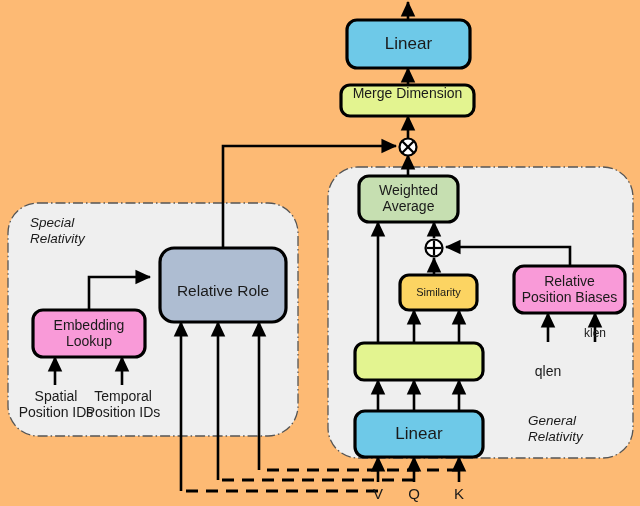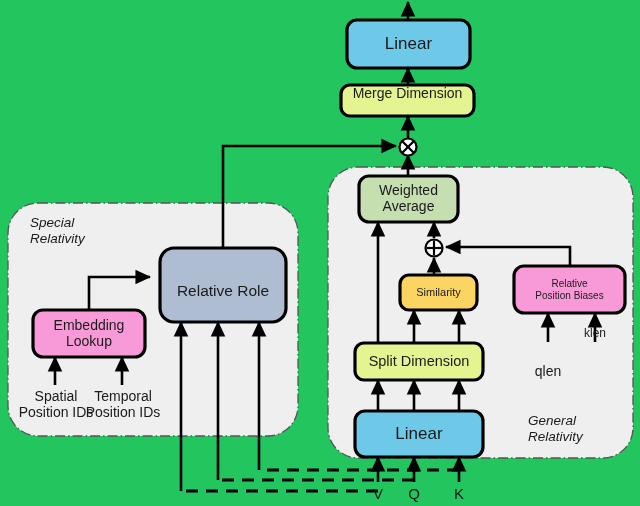--- a/index.html
+++ b/index.html
@@ -7,21 +7,21 @@
     padding: 0;
     background: #ffffff;
   }
   body {
     font-family: "Liberation Sans", sans-serif;
   }
   #diagram-root {
     position: relative;
     width: 640px;
     height: 506px;
-    background: #22c55e;
+    background: #fdba74;
     overflow: hidden;
   }
   #diagram-svg {
     position: absolute;
     left: 0;
     top: 0;
     width: 640px;
     height: 506px;
   }
   .node-label {
@@ -160,24 +160,23 @@
   <div class="node-label" style="left:160px; top:254px; width:126px; height:74px; font-size:15.5px;">Relative Role</div>
 
   <div class="node-label" style="left:33px; top:310px; width:112px; height:47px; font-size:14px;">Embedding
 Lookup</div>
 
   <div class="node-label" style="left:359px; top:176px; width:99px; height:46px; font-size:14px;">Weighted
 Average</div>
 
   <div class="node-label" style="left:400px; top:275px; width:77px; height:35px; font-size:11px;">Similarity</div>
 
-  <div class="node-label" style="left:514px; top:266px; width:111px; height:47px; font-size:10px;">Relative
+  <div class="node-label" style="left:514px; top:266px; width:111px; height:47px; font-size:14px;">Relative
 Position Biases</div>
 
-  <div class="node-label" style="left:355px; top:343px; width:128px; height:37px; font-size:14.5px;">Split Dimension</div>
 
   <div class="node-label" style="left:355px; top:411px; width:128px; height:46px; font-size:17px;">Linear</div>
 
   <div class="panel-label" style="left:30px; top:215px; width:120px;">Special
 Relativity</div>
 
   <div class="panel-label" style="left:528px; top:413px; width:120px;">General
 Relativity</div>
 
   <div class="io-label" style="left:10px; top:388px; width:92px;">Spatial

